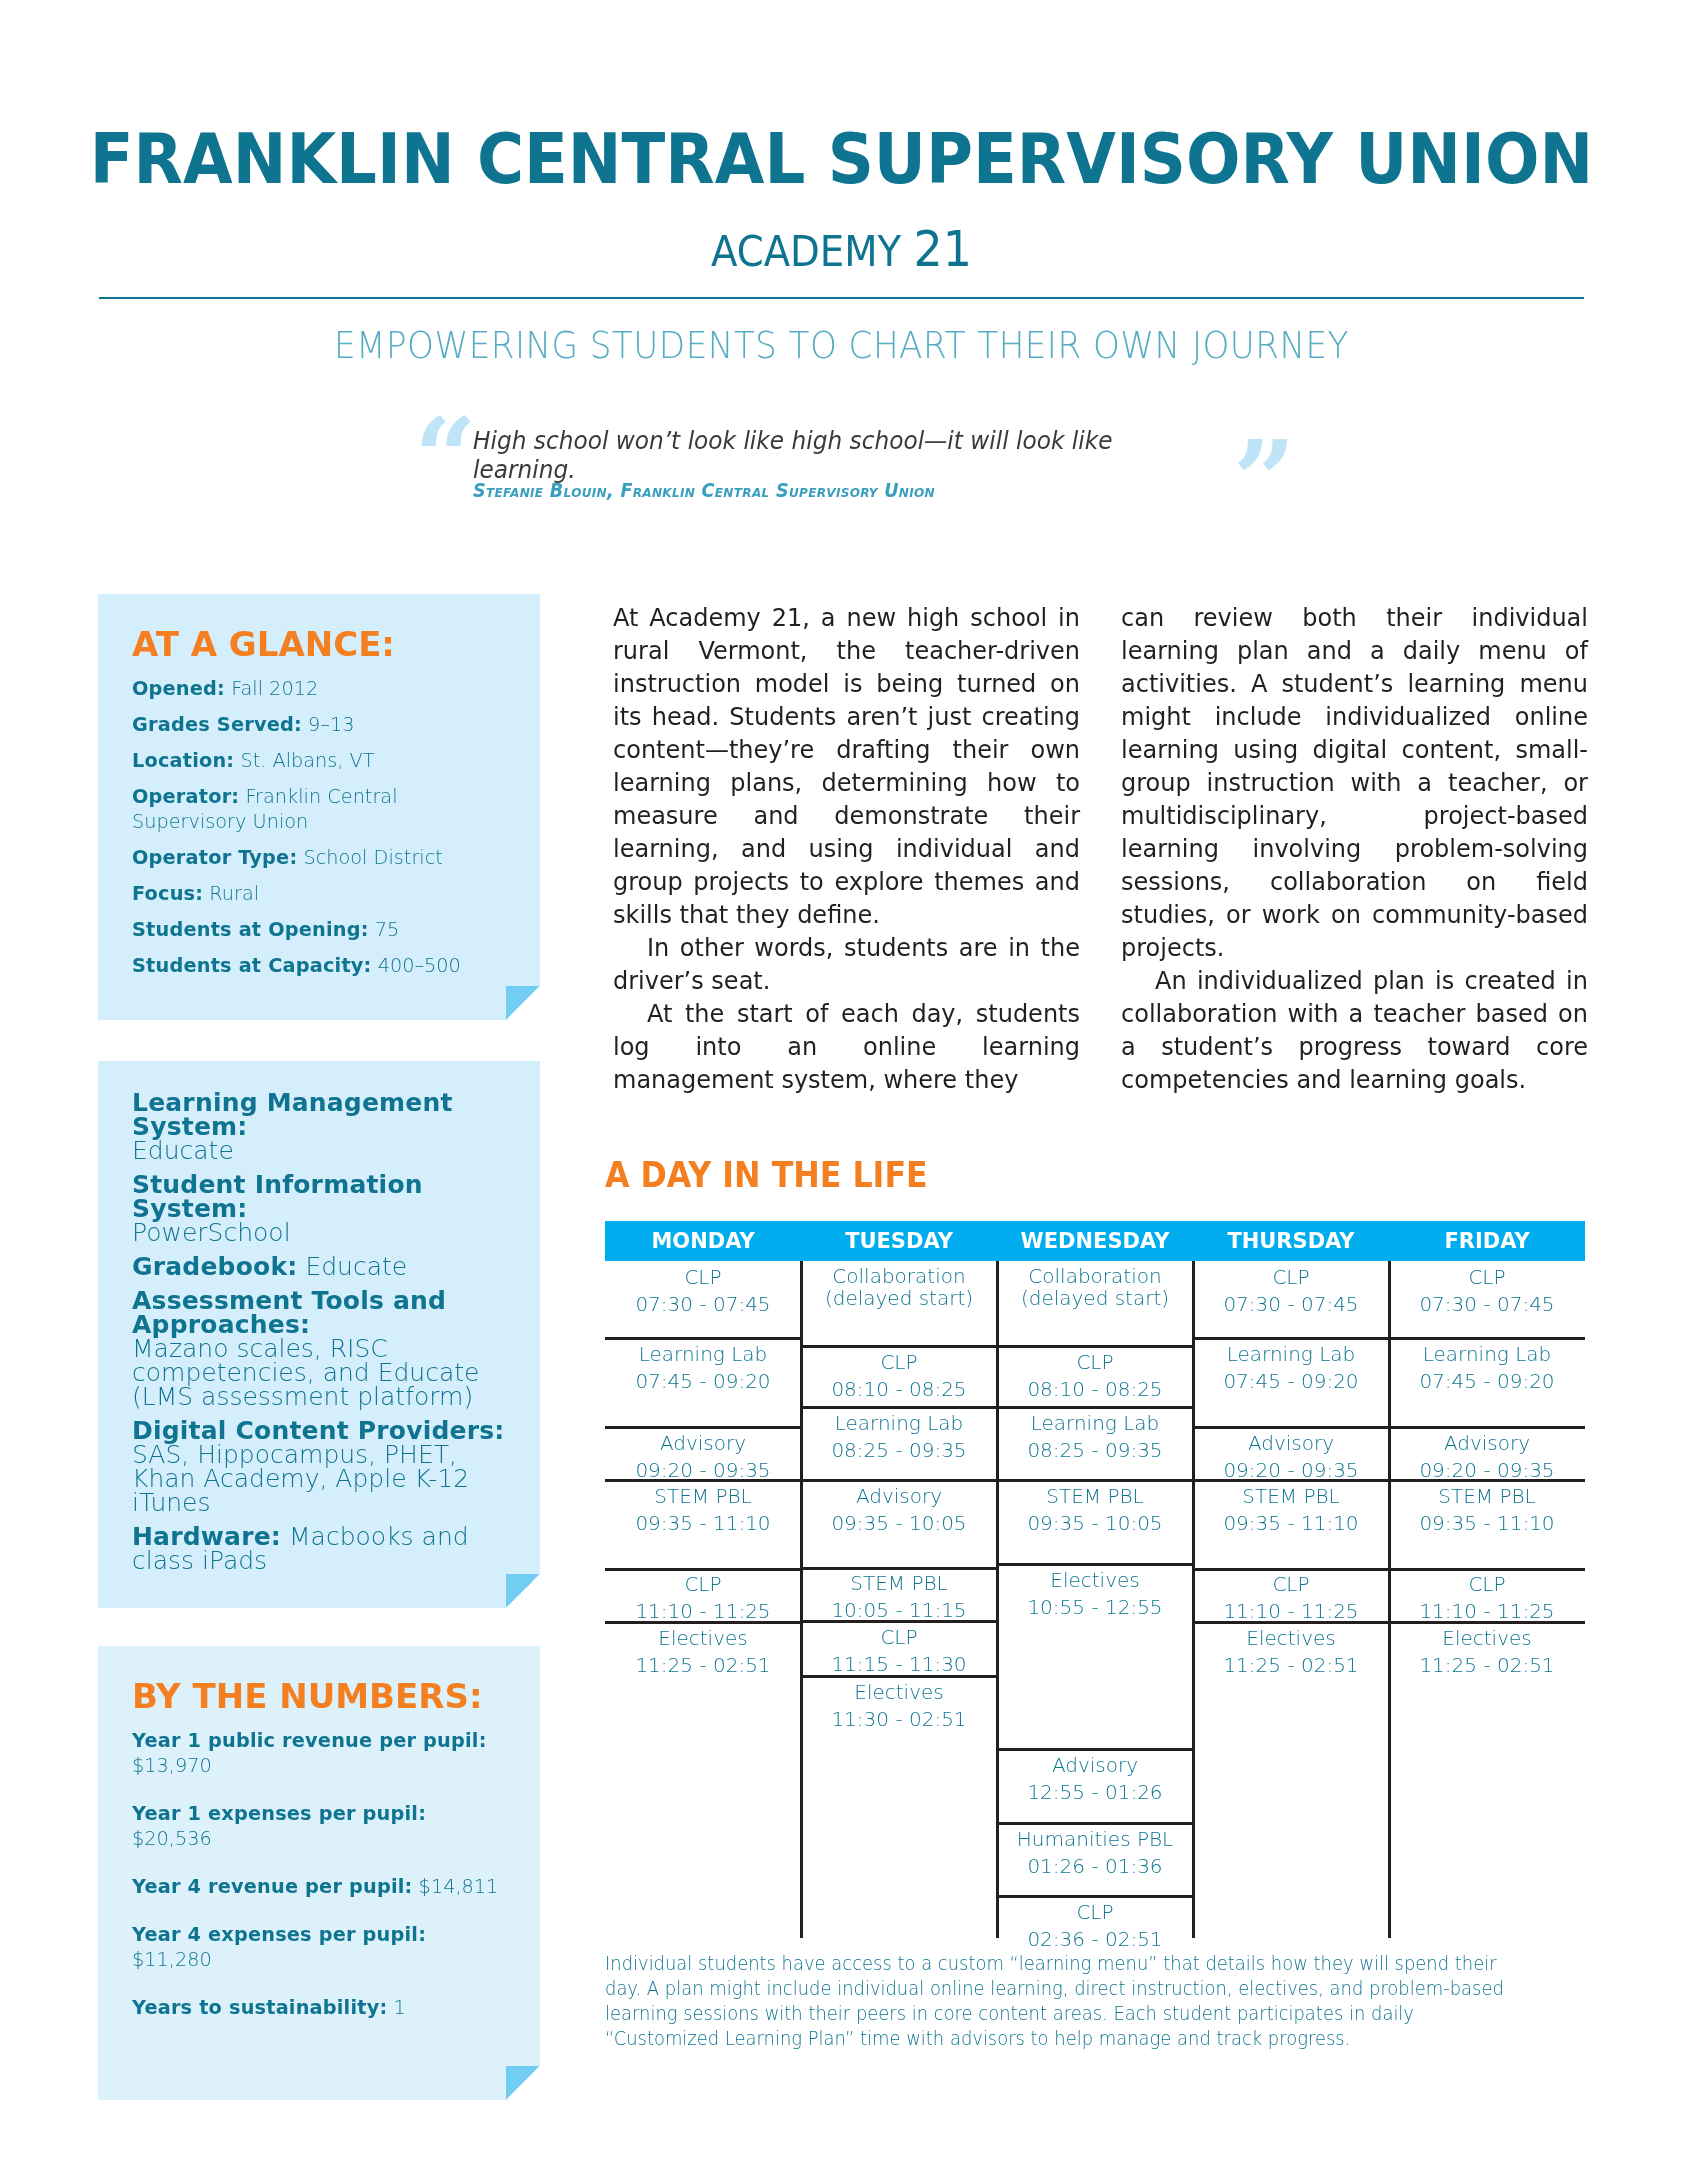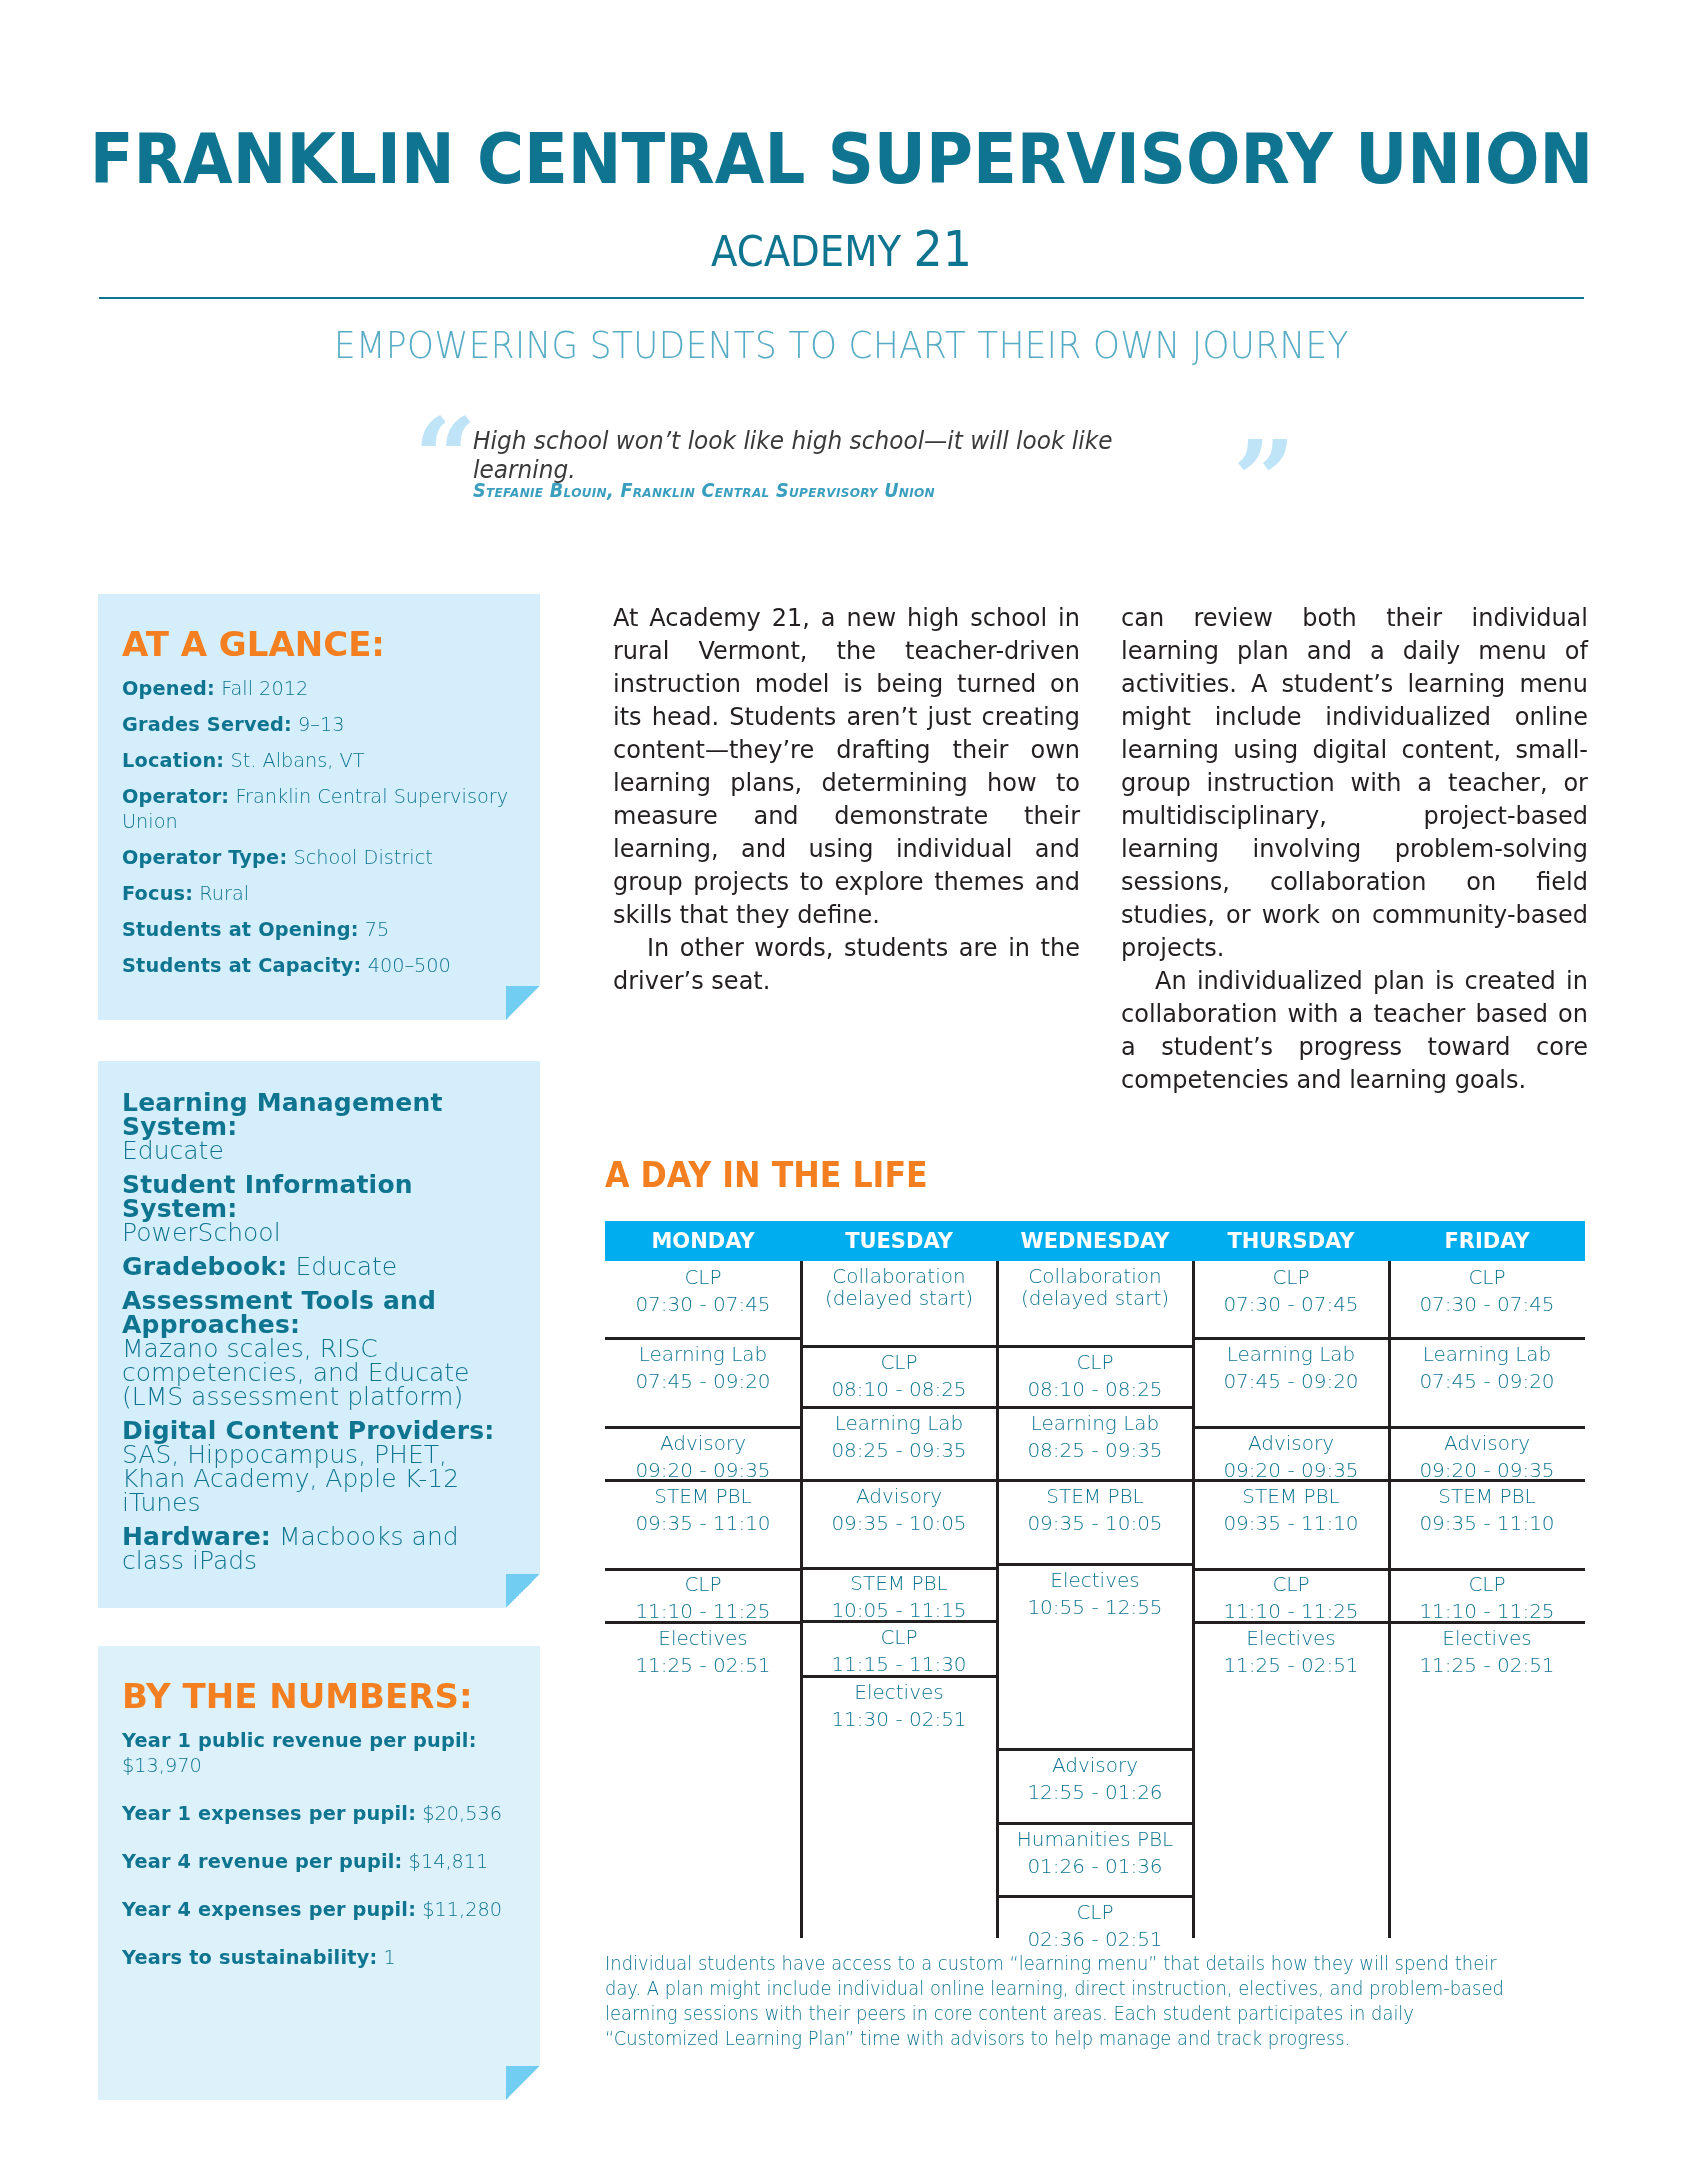--- a/index.html
+++ b/index.html
@@ -38,21 +38,21 @@
   .quote-attrib {
     position: absolute; left: 473px; top: 479px; width: 634px;
     font-family: "DejaVu Sans", sans-serif; font-style: italic; font-weight: bold;
     font-size: 19px; color: #3a9fbf; font-variant: small-caps; letter-spacing: 0.3px;
     transform: scaleX(0.93); transform-origin: left;
   }
 
   
   .note {
     position: absolute; left: 98px; width: 442px; background: #d5eefb;
-    padding: 30px 30px 0 24px;
+    padding: 30px 30px 0 34px;
     clip-path: polygon(0 0, 100% 0, 100% calc(100% - 34px), calc(100% - 34px) 100%, 0 100%);
   }
   .note .fold {
     position: absolute; right: 0; bottom: 0; width: 34px; height: 34px;
     background: linear-gradient(135deg, #72cdf2 50%, transparent 50%);
   }
   .note h2 {
     font-family: "DejaVu Sans", sans-serif; font-weight: bold; font-size: 34px;
     color: #f47f20; margin-bottom: 12px; letter-spacing: 0px;
   }
@@ -156,20 +156,21 @@
       <div class="item"><span class="k">Year 4 revenue per pupil:</span> <span class="v">$14,811</span></div>
       <div class="item"><span class="k">Year 4 expenses per pupil:</span> <span class="v">$11,280</span></div>
       <div class="item"><span class="k">Years to sustainability:</span> <span class="v">1</span></div>
     </div>
   <div class="fold"></div>
 </div>
 
 <div class="col" id="col-left">
   <p>At Academy 21, a new high school in rural Vermont, the teacher-driven instruction model is being turned on its head. Students aren’t just creating content—they’re drafting their own learning plans, determining how to measure and demonstrate their learning, and using individual and group projects to explore themes and skills that they define.</p>
   <p>In other words, students are in the driver’s seat.</p>
+  <p>At the start of each day, students log into an online learning management system, where they</p>
 </div>
 <div class="col" id="col-right">
   <p style="text-indent:0">can review both their individual learning plan and a daily menu of activities. A student’s learning menu might include individualized online learning using digital content, small-group instruction with a teacher, or multidisciplinary, project-based learning involving problem-solving sessions, collaboration on field studies, or work on community-based projects.</p>
   <p>An individualized plan is created in collaboration with a teacher based on a student’s progress toward core competencies and learning goals.</p>
 </div>
 
 <div class="section-heading">A DAY IN THE LIFE</div>
 
 <div id="schedule">
   <div class="head">

